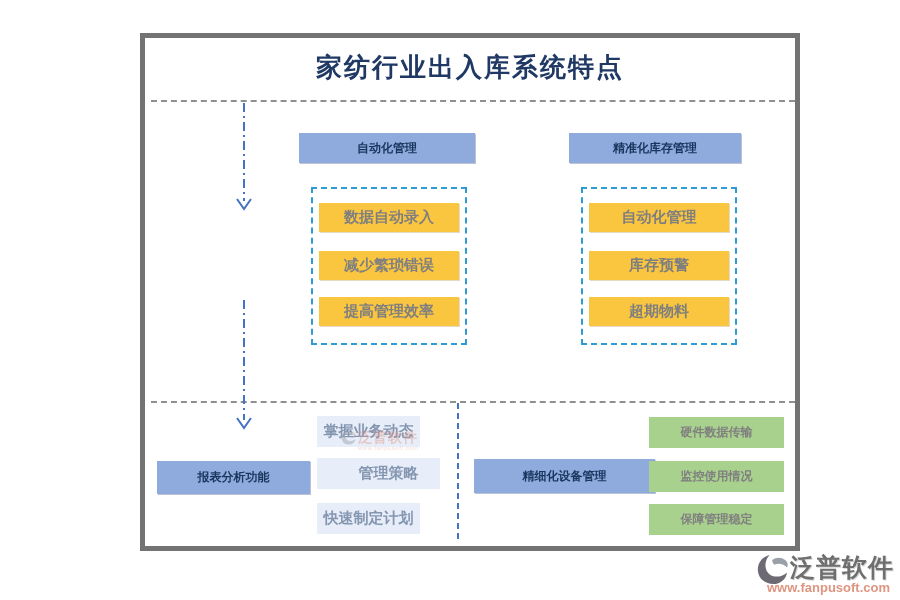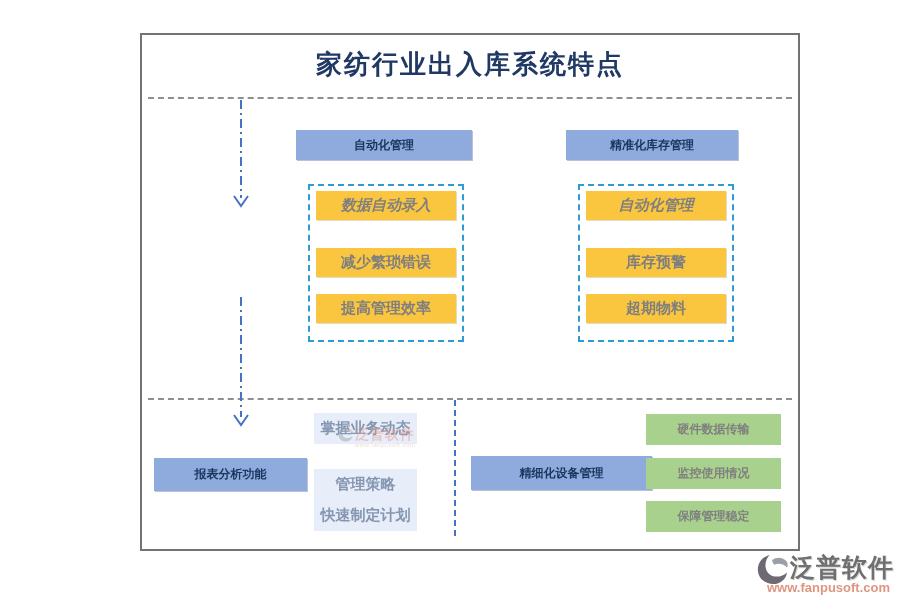--- a/index.html
+++ b/index.html
@@ -1,43 +1,43 @@
 <!DOCTYPE html>
 <html><head>
 <meta charset="utf-8">
 <style>
   html,body{margin:0;padding:0;background:#ffffff;}
   body{width:900px;height:600px;position:relative;font-family:"Liberation Sans",sans-serif;overflow:hidden;}
   .frame{position:absolute;left:140px;top:33px;width:660px;height:518px;box-sizing:border-box;
-         border:2px solid #737373;background:#ffffff;}
+         border:5px solid #737373;background:#ffffff;}
   .title{position:absolute;left:0;top:12px;width:100%;text-align:center;
          font-family:"Liberation Serif",serif;font-weight:bold;font-size:26px;color:#1F3864;letter-spacing:2px;}
   .hline{position:absolute;left:6px;width:644px;border-top:2px dashed #8F8F8F;height:0;}
   .hline1{top:62px;} .hline2{top:363px;}
   .vsep{position:absolute;left:312px;top:365px;height:136px;width:0;border-left:2px dashed #4472C4;}
   .arrow{position:absolute;width:20px;}
   .arrow1{left:89px;top:65px;height:112px;}
   .arrow2{left:89px;top:262px;height:134px;}
   .hdr{position:absolute;background:#8FAADC;color:#17375E;font-family:"Liberation Serif",serif;
        font-weight:bold;font-size:12px;display:flex;align-items:center;justify-content:center;
        box-shadow:1px 1px 0 rgba(60,80,130,.35);}
   .hdrA{left:154px;top:95px;width:176px;height:30px;}
   .hdrB{left:424px;top:95px;width:172px;height:30px;}
   .hdrBL{left:12px;top:423px;width:153px;height:33px;}
   .hdrBR{left:329px;top:421px;width:181px;height:34px;}
   .dashbox{position:absolute;top:149px;width:156px;height:158px;box-sizing:border-box;border:2px dashed #2E9BD5;}
   .dashL{left:166px;} .dashR{left:436px;}
   .ybox{position:absolute;left:6px;width:140px;height:29px;background:#FBC63F;color:#7F7F7F;
         font-family:"Liberation Serif",serif;font-weight:bold;font-size:15px;
         display:flex;align-items:center;justify-content:center;box-shadow:1px 1px 0 rgba(150,110,20,.25);}
-  .y1{top:5px;font-style:italic;} .y2{top:62px;} .y3{top:108px;}
+  .y1{top:14px;} .y2{top:62px;} .y3{top:108px;}
   .lbox{position:absolute;left:172px;width:103px;height:31px;background:#E7EDF9;color:#8496B0;
         font-family:"Liberation Serif",serif;font-weight:bold;font-size:15px;
         display:flex;align-items:center;justify-content:center;}
-  .l1{top:378px;} .l2{top:434px;} .l3{top:465px;}
+  .l1{top:378px;} .l2{top:420px;padding-left:20px;} .l3{top:465px;}
   .gbox{position:absolute;left:504px;width:135px;height:31px;background:#A9D18E;color:#7F7F7F;
         font-family:"Liberation Serif",serif;font-weight:bold;font-size:12px;
         display:flex;align-items:center;justify-content:center;}
   .g1{top:379px;} .g2{top:423px;} .g3{top:466px;}
   .watermark{position:absolute;left:196px;top:392px;opacity:.45;display:flex;align-items:flex-start;gap:2px;pointer-events:none;}
   .watermark .wm-txt{display:flex;flex-direction:column;line-height:1;}
   .watermark .wm-main{font-size:14px;font-weight:bold;color:#E09A8A;letter-spacing:1px;}
   .watermark .wm-sub{font-size:6px;color:#E3B0A4;margin-top:1px;letter-spacing:.5px;}
   .logo{position:absolute;left:757px;top:551px;width:140px;height:46px;}
   .logo .icon{position:absolute;left:0;top:3px;width:31px;height:31px;}

